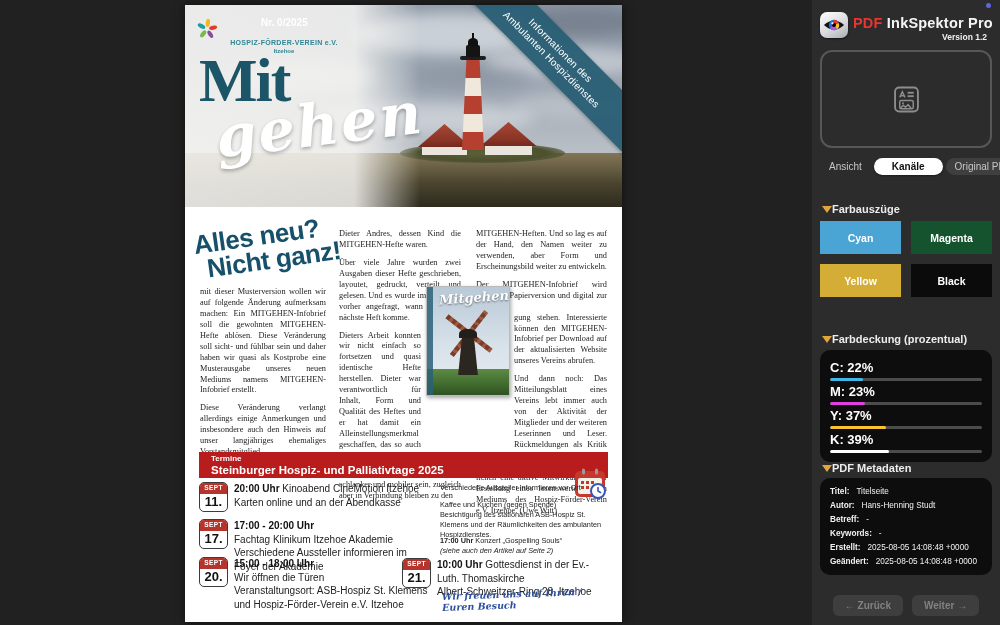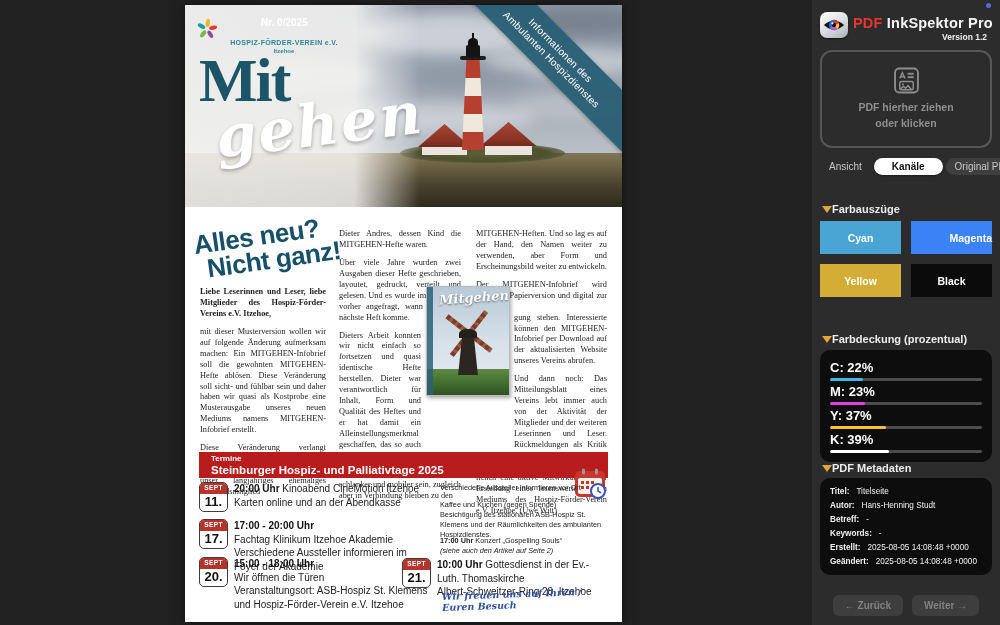--- a/index.html
+++ b/index.html
@@ -135,21 +135,21 @@
   .tab.alt { background:#3f3f3f; }
   .sec-head { position:absolute; left:10px; display:flex; align-items:center; gap:0; cursor:pointer; }
   .tri { width:0; height:0; border-left:5px solid transparent; border-right:5px solid transparent;
          border-top:7px solid #e2a43c; }
   .sec-label { font-size:11px; font-weight:bold; color:#ececec; }
   .sh1 { top:203px; } .sh2 { top:333px; } .sh3 { top:462px; }
   .channels { position:absolute; left:8px; top:221px; width:172px; display:grid;
               grid-template-columns:1fr 1fr; gap:10px; }
   .ch-btn { height:33px; border:none; border-radius:0; color:#fff; font-size:10.5px; font-weight:bold;
             font-family:"Liberation Sans",sans-serif; cursor:pointer; }
-  .ch-cyan { background:#4aa4d4; } .ch-magenta { background:#3b82f6;text-align:right; }
+  .ch-cyan { background:#4aa4d4; } .ch-magenta { background:#14532d; }
   .ch-yellow { background:#d4ad37; } .ch-black { background:#0b0b0b; }
   .cov-box { position:absolute; left:8px; top:350px; width:172px; background:#0d0d0d; border-radius:10px;
              padding:7px 10px 9px; }
   .cov-label { font-size:13px; font-weight:bold; color:#fff; margin:3px 0 3px; }
   .cov-track { width:100%; height:3px; border-radius:2px; background:#4c4c4c; overflow:hidden; }
   .cov-fill { height:100%; border-radius:2px; }
   .f-c { background:#3eb8ea; } .f-m { background:#e23ee2; } .f-y { background:#f7c22e; } .f-k { background:#ffffff; }
   .meta-box { position:absolute; left:8px; top:478px; width:172px; background:#0d0d0d; border-radius:10px;
               padding:9px 10px; font-size:8.2px; color:#f2f2f2; }
   .meta-row { display:flex; gap:7px; margin-bottom:5px; }
@@ -210,21 +210,20 @@
         </div>
       </div>
 
       <div class="article">
         <div class="headline">
           <div>Alles neu?</div>
           <div class="hl2">Nicht ganz!</div>
         </div>
 
         <div class="acol col1">
-          <p class="greeting">Liebe Leserinnen und Leser, liebe Mitglieder des Hospiz-Förder-Vereins e.V. Itzehoe,</p>
           <p>mit dieser Musterversion wollen wir auf folgende Änderung aufmerksam machen: Ein MITGEHEN-Infobrief soll die gewohnten MITGEHEN-Hefte ablösen. Diese Veränderung soll sicht- und fühlbar sein und daher haben wir quasi als Kostprobe eine Musterausgabe unseres neuen Mediums namens MITGEHEN-Infobrief erstellt.</p>
           <p class="p-tight">Diese Veränderung verlangt allerdings einige Anmerkungen und insbesondere auch den Hinweis auf unser langjähriges ehemaliges Vorstandsmitglied</p>
         </div>
 
         <div class="acol col2">
           <p>Dieter Andres, dessen Kind die MITGEHEN-Hefte waren.</p>
           <p>Über viele Jahre wurden zwei Ausgaben dieser Hefte geschrieben, layoutet, gedruckt, verteilt und gelesen. Und es wurde immer schon vorher angefragt, wann denn das nächste Heft komme.</p>
           <p class="narrow-l">Dieters Arbeit konnten wir nicht einfach so fortsetzen und quasi identische Hefte herstellen. Dieter war verantwortlich für Inhalt, Form und Qualität des Heftes und er hat damit ein Alleinstellungsmerkmal geschaffen, das so auch bestehen bleiben sollte.</p>
           <p class="p-tight">Ein neues Printmedium sollte schlanker und mobiler sein, zugleich aber in Verbindung bleiben zu den</p>
         </div>
@@ -356,24 +355,20 @@
     <div class="dropzone">
       <svg width="27" height="27" viewBox="0 0 26 26" fill="none" stroke="#8d8d8d" stroke-width="1.8">
         <rect x="2" y="1.5" width="22" height="23" rx="4"></rect>
         <path d="M6.5 11 L9 5.5 L11.5 11 M7.4 9.3 h3.2" stroke-width="1.4"></path>
         <line x1="14" y1="6.5" x2="20" y2="6.5"></line>
         <line x1="14" y1="9.8" x2="20" y2="9.8"></line>
         <rect x="6.5" y="14" width="13" height="8" rx="1.5" stroke-width="1.4"></rect>
         <circle cx="9.6" cy="16.6" r="0.9" fill="#8d8d8d" stroke="none"></circle>
         <path d="M7 21.5 l3-3 2 2 2.5-2.5 3 3.5" stroke-width="1.4"></path>
       </svg>
-      <div class="dz-text">
-        <div>PDF hierher ziehen</div>
-        <div>oder klicken</div>
-      </div>
     </div>
 
     <div class="tabs">
       <div class="tab">Ansicht</div>
       <div class="tab active">Kanäle</div>
       <div class="tab alt">Original PDF</div>
     </div>
 
     <div class="sec-head sh1">
       <div class="tri"></div>

